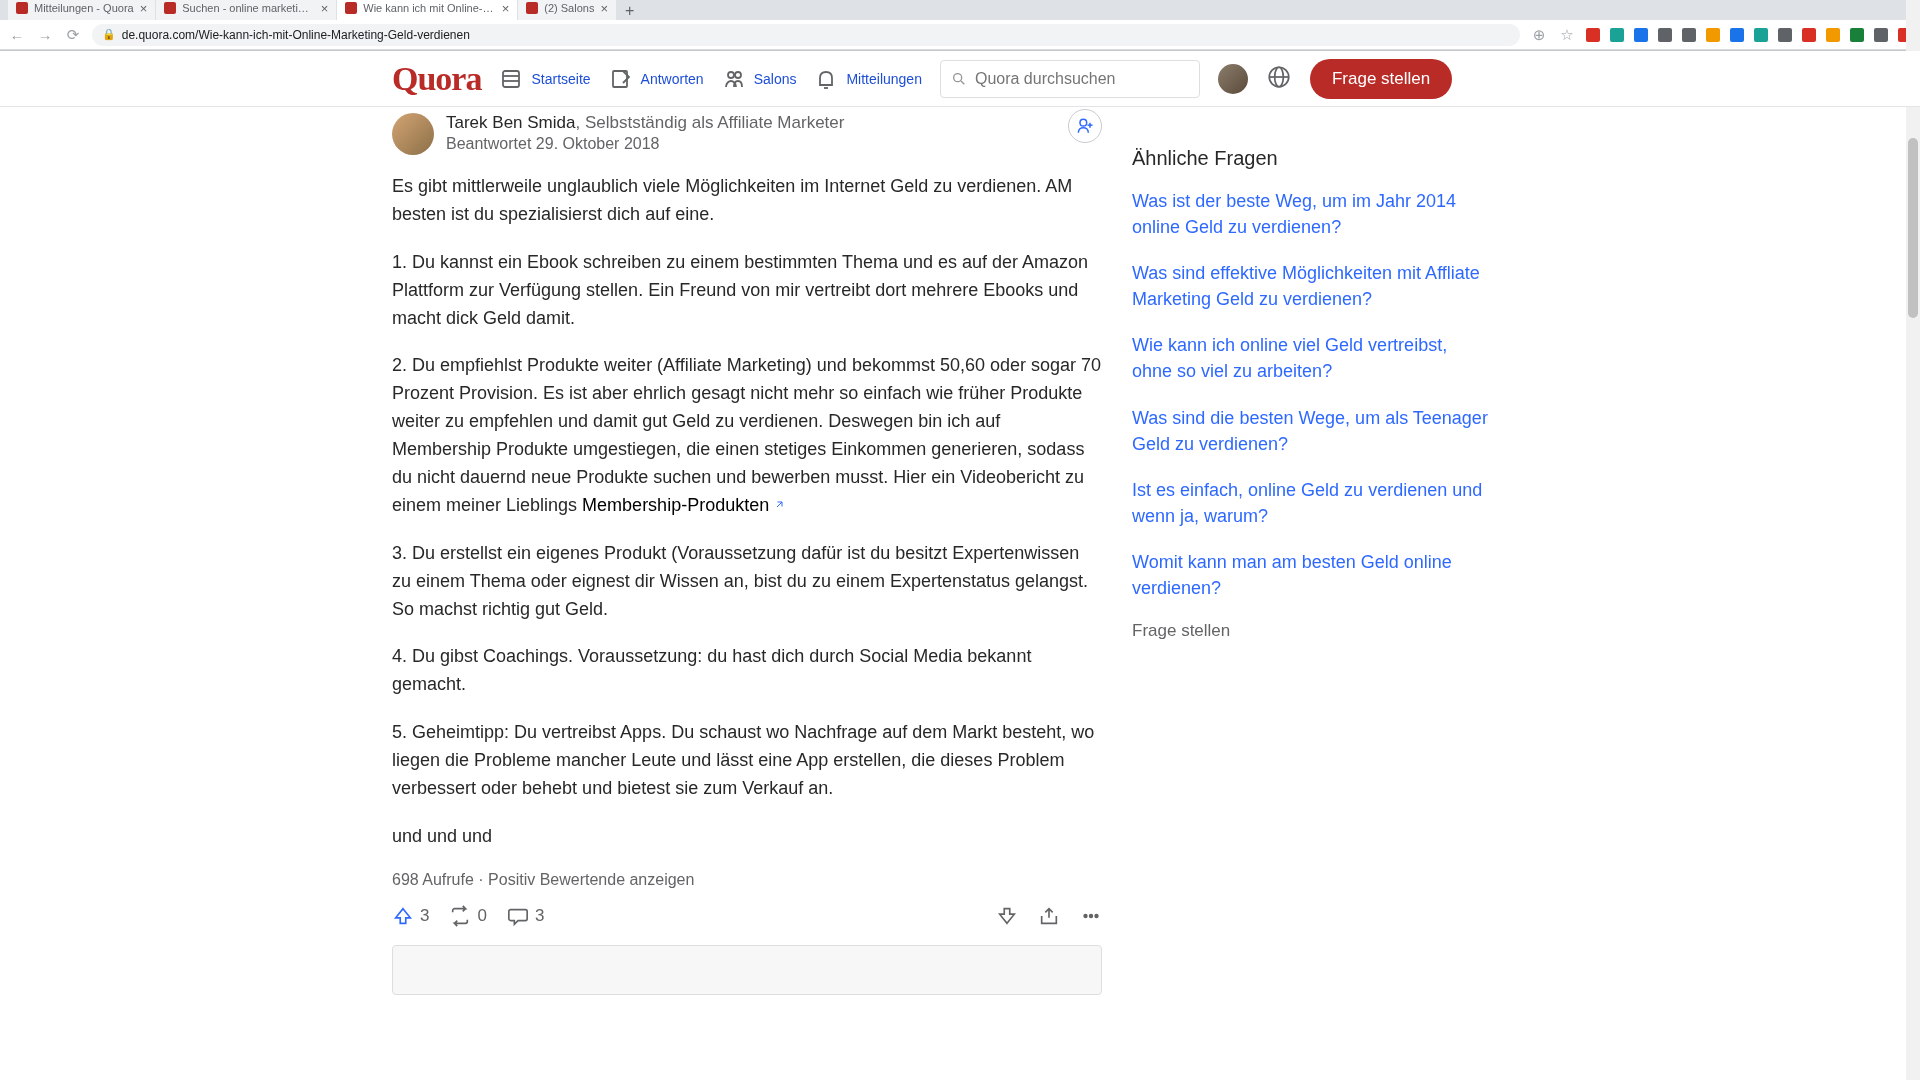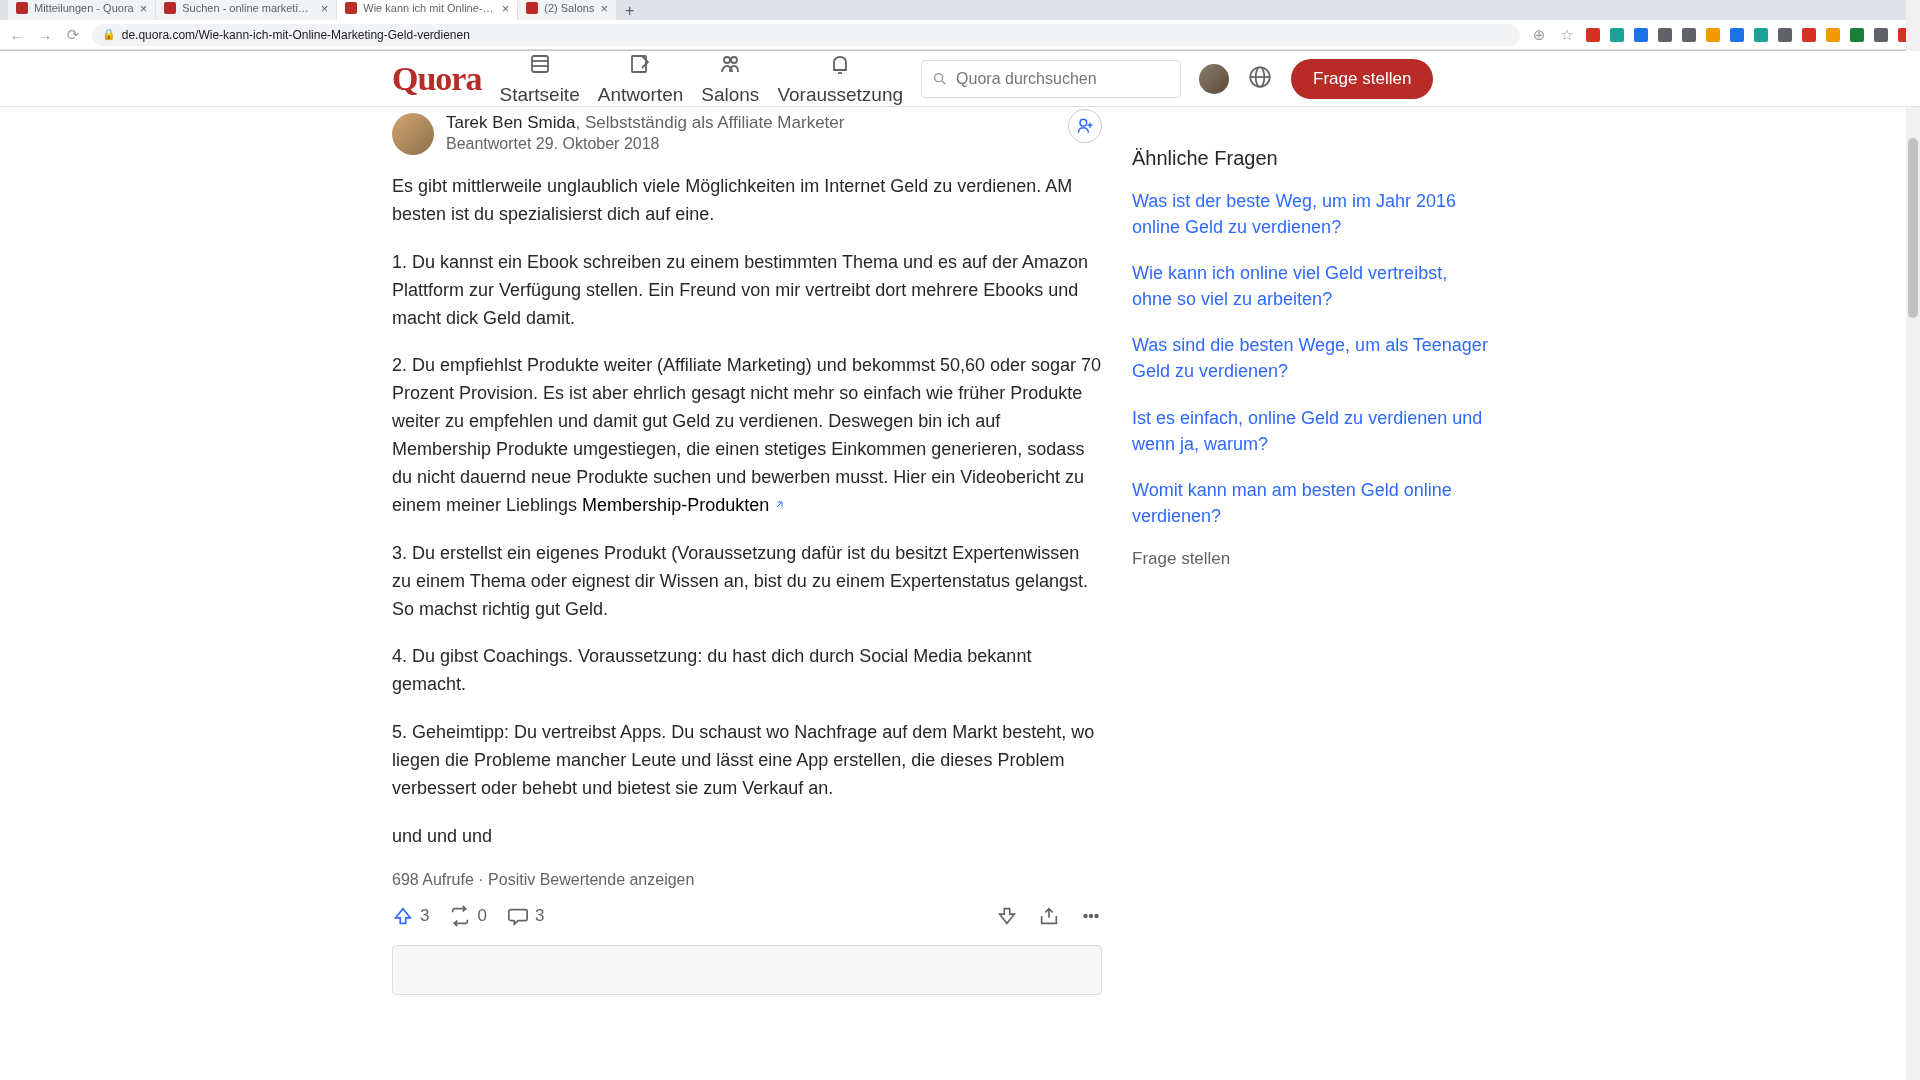--- a/index.html
+++ b/index.html
@@ -24,21 +24,21 @@
 .ext-icon.blue { background: #1a73e8; }
 .ext-icon.teal { background: #1aa296; }
 .ext-icon.orange { background: #f29900; }
 .ext-icon.green { background: #188038; }
 .ext-icon.gray { background: #5f6368; }
 
 
 .q-header { position: sticky; top: 0; background: #fff; border-bottom: 1px solid #e4e4e4; z-index: 10; }
 .q-header-inner { max-width: 1160px; margin: 0 auto; display: flex; align-items: center; height: 55px; gap: 18px; padding: 0 12px; }
 .logo { font-family: Georgia, serif; color: #b92b27; font-weight: bold; font-size: 34px; letter-spacing: -1px; }
-.nav-item { display: flex; align-items: center; gap: 8px; color: #404040; font-size: 19px; cursor: pointer; flex-direction: column; }
+.nav-item { display: flex; align-items: center; gap: 8px; color: #1d4ed8; font-size: 14px; cursor: pointer; }
 .nav-icon { width: 24px; height: 24px; display: flex; align-items: center; justify-content: center; color: #636466; }
 .nav-icon svg { width: 24px; height: 24px; stroke: currentColor; fill: none; stroke-width: 1.8; }
 .search-wrap { flex: 1; display: flex; align-items: center; background: #fff; border: 1px solid #dddedf; border-radius: 4px; height: 38px; padding: 0 10px; gap: 8px; max-width: 260px; }
 .search-wrap input { border: none; outline: none; font-size: 16px; color: #1d4ed8; background: transparent; flex: 1; }
 .search-wrap svg { width: 16px; height: 16px; stroke: #939598; fill: none; stroke-width: 2; }
 .avatar { width: 30px; height: 30px; border-radius: 50%; background: linear-gradient(135deg, #8b7d6b, #5a4a3a); }
 .globe-btn svg { width: 26px; height: 26px; stroke: #636466; fill: none; stroke-width: 1.6; }
 .ask-btn { background: #b92b27; color: #fff; border: none; border-radius: 22px; padding: 10px 22px; font-size: 17px; font-weight: 500; cursor: pointer; }
 
 
@@ -172,21 +172,21 @@
         </span>
       <span>Salons</span>
     </div>
     <div class="nav-item">
       <span class="nav-icon">
           <svg viewBox="0 0 24 24">
             <path d="M6 18 L6 11 C6 7 8 5 12 5 C16 5 18 7 18 11 L18 18 L6 18 Z"></path>
             <path d="M10 21 L14 21"></path>
           </svg>
         </span>
-      <span>Voraussetzung</span>
+      <span>Mitteilungen</span>
     </div>
     <div class="search-wrap">
       <svg viewBox="0 0 24 24">
           <circle cx="10" cy="10" r="6"></circle>
           <line x1="15" y1="15" x2="20" y2="20"></line>
         </svg>
       <input type="text" placeholder="Quora durchsuchen" style="">
     </div>
     <div class="avatar"></div>
     <div class="globe-btn">
@@ -280,21 +280,22 @@
             </svg>
         </div>
       </div>
     </div>
 
     <div class="comment-box"></div>
   </div>
 
   <div class="side-col">
     <div class="side-title">Ähnliche Fragen</div>
-    <a class="side-q">Was ist der beste Weg, um im Jahr 2016 online Geld zu verdienen?</a>
+    <a class="side-q">Was ist der beste Weg, um im Jahr 2014 online Geld zu verdienen?</a>
+    <a class="side-q">Was sind effektive Möglichkeiten mit Affliate Marketing Geld zu verdienen?</a>
     <a class="side-q">Wie kann ich online viel Geld vertreibst, ohne so viel zu arbeiten?</a>
     <a class="side-q">Was sind die besten Wege, um als Teenager Geld zu verdienen?</a>
     <a class="side-q">Ist es einfach, online Geld zu verdienen und wenn ja, warum?</a>
     <a class="side-q">Womit kann man am besten Geld online verdienen?</a>
     <div class="side-ask">Frage stellen</div>
   </div>
 </div>
 
 <div class="scroll-thumb-chrome"></div>
 <div class="scroll-placeholder">

